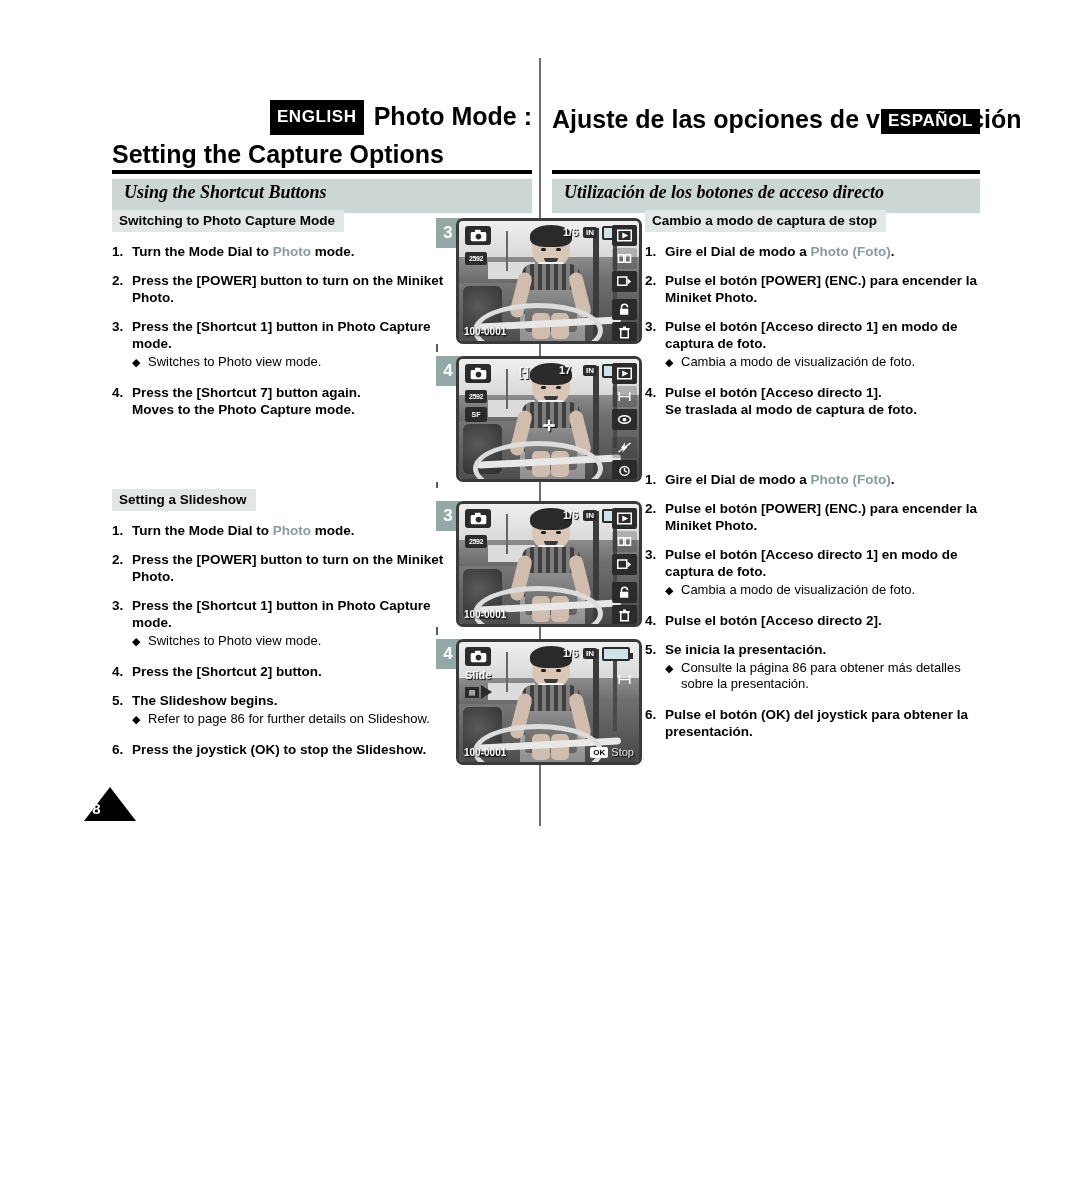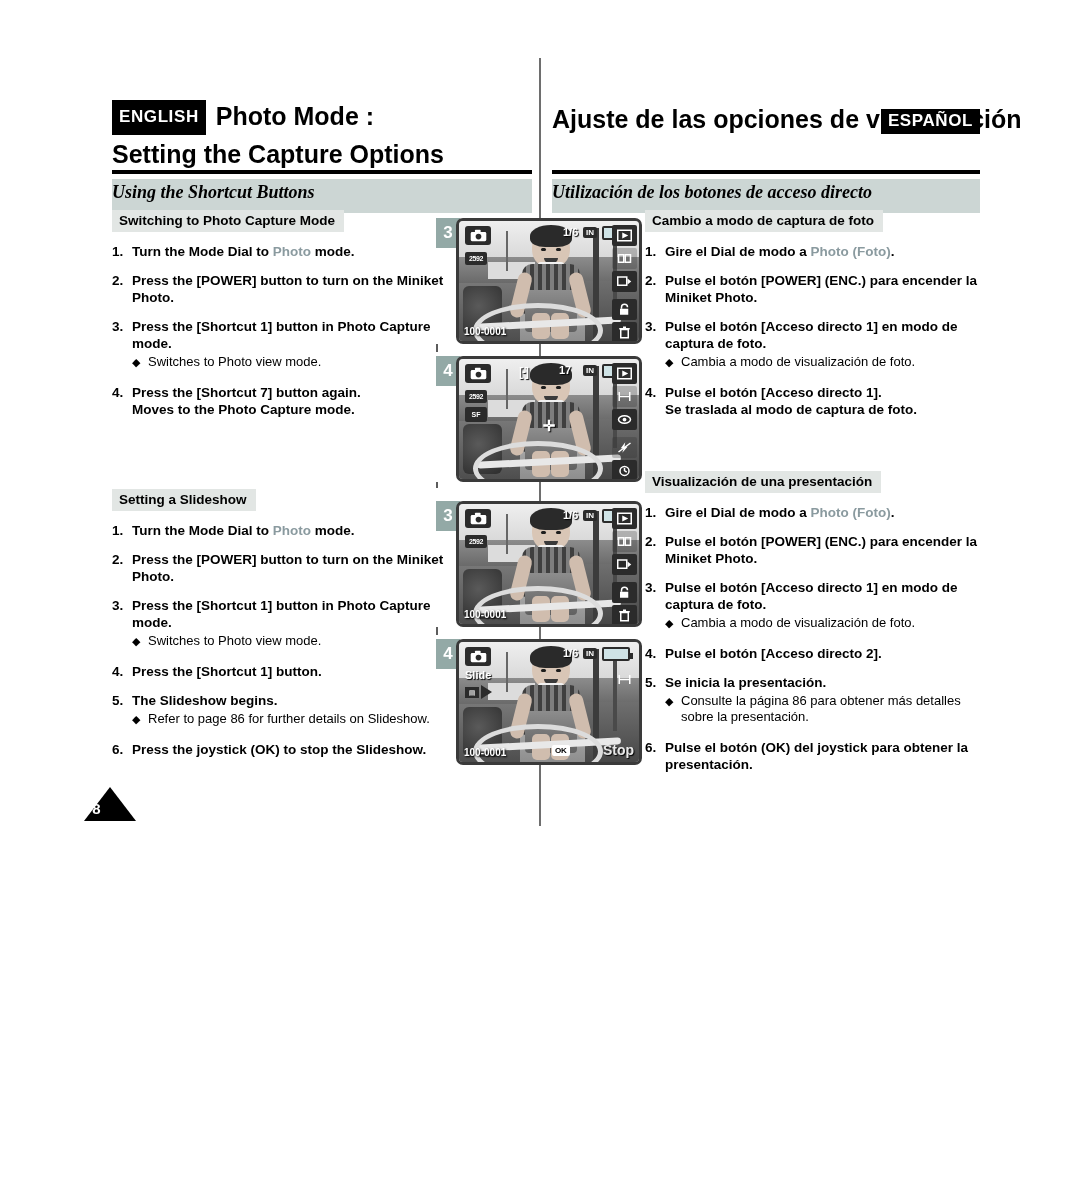--- a/index.html
+++ b/index.html
@@ -31,21 +31,21 @@
     background: #000; color: #fff;
     font-weight: bold; font-size: 17px;
     letter-spacing: 0.6px;
     padding: 2px 7px 3px 7px;
     vertical-align: 3px;
   }
   .lang-tag.right { position: absolute; right: 0; top: 9px; }
 
   .hdr-line1 {
     font-size: 25px; font-weight: bold;
-    line-height: 30px; white-space: nowrap;
+    line-height: 30px; white-space: nowrap; text-align: right;
   }
   .hdr-line1 .title-txt { margin-left: 10px; }
   .hdr-line2 {
     font-size: 25px; font-weight: bold;
     line-height: 32px; margin-top: 3px; white-space: nowrap;
   }
   .hdr-rule-left {
     position: absolute; left: 112px; top: 170px;
     width: 420px; height: 4px; background: #000;
   }
@@ -54,21 +54,21 @@
     width: 428px; height: 4px; background: #000;
   }
 
   
   .band {
     position: absolute; top: 179px; height: 34px;
     background: #ccd6d4;
     font-size: 18px; font-style: italic; font-weight: bold;
     font-family: "Liberation Serif", serif;
     line-height: 26px;
-    padding-left: 0;
+    padding-left: 12px;
     white-space: nowrap;
   }
   .band.left  { left: 112px; width: 420px; }
   .band.right { left: 552px; width: 428px; }
 
   
   .col { position: absolute; top: 210px; }
   .col.left  { left: 112px; width: 348px; }
   .col.right { left: 645px; width: 340px; }
 
@@ -326,23 +326,22 @@
   .ok-stop {
     position: absolute; right: 5px; bottom: 4px;
     display: flex; align-items: center; gap: 3px;
   }
   .ok-stop .okbox {
     background: #fff; color: #000;
     font-size: 8px; font-weight: bold;
     padding: 1px 3px; border-radius: 2px;
   }
   .ok-stop .stoplbl {
-    color: #e8e8e8; font-size: 14px; font-weight: bold;
+    color: #e8e8e8; font-size: 11px; font-weight: normal;
     text-shadow: 1px 1px 1px #000;
-    margin-left: 30px;
   }
 
   
   .rail { position: absolute; right: 0; top: 0; width: 30px; height: 100%; }
   .rail .ri {
     position: absolute; right: 2px;
     width: 25px; height: 21px;
     background: #2b2b2b;
     display: flex; align-items: center; justify-content: center;
     border-radius: 2px;
@@ -430,42 +429,42 @@
     <span class="txt">Press the [Shortcut 1] button in Photo Capture mode.</span>
   </div>
   <div class="bullet">
     <span class="dot">◆</span>
     <span class="btxt">Switches to Photo view mode.</span>
   </div>
   <div class="gap-md"></div>
 
   <div class="step">
     <span class="num">4.</span>
-    <span class="txt">Press the [Shortcut 1] button.</span>
+    <span class="txt">Press the [Shortcut 2] button.</span>
   </div>
 
   <div class="step" style="margin-bottom:2px">
     <span class="num">5.</span>
     <span class="txt">The Slideshow begins.</span>
   </div>
   <div class="bullet">
     <span class="dot">◆</span>
     <span class="btxt">Refer to page 86 for further details on Slideshow.</span>
   </div>
   <div class="gap-md"></div>
 
   <div class="step">
     <span class="num">6.</span>
     <span class="txt">Press the joystick (OK) to stop the Slideshow.</span>
   </div>
 </div>
 
 <div class="col right">
 
-  <div class="subhead">Cambio a modo de captura de foto</div>
+  <div class="subhead">Cambio a modo de captura de stop</div>
 
   <div class="step">
     <span class="num">1.</span>
     <span class="txt"><span>Gire el Dial de modo a </span><span class="accent">Photo (Foto)</span><span>.</span></span>
   </div>
 
   <div class="step">
     <span class="num">2.</span>
     <span class="txt">Pulse el botón [POWER] (ENC.) para encender la Miniket Photo.</span>
   </div>
@@ -484,21 +483,20 @@
     <span class="num">4.</span>
     <span class="txt">Pulse el botón [Acceso directo 1].</span>
   </div>
   <div class="step">
     <span class="num"></span>
     <span class="txt">Se traslada al modo de captura de foto.</span>
   </div>
 
   <div style="height:41px"></div>
 
-  <div class="subhead">Visualización de una presentación</div>
 
   <div class="step">
     <span class="num">1.</span>
     <span class="txt"><span>Gire el Dial de modo a </span><span class="accent">Photo (Foto)</span><span>.</span></span>
   </div>
 
   <div class="step">
     <span class="num">2.</span>
     <span class="txt">Pulse el botón [POWER] (ENC.) para encender la Miniket Photo.</span>
   </div>

